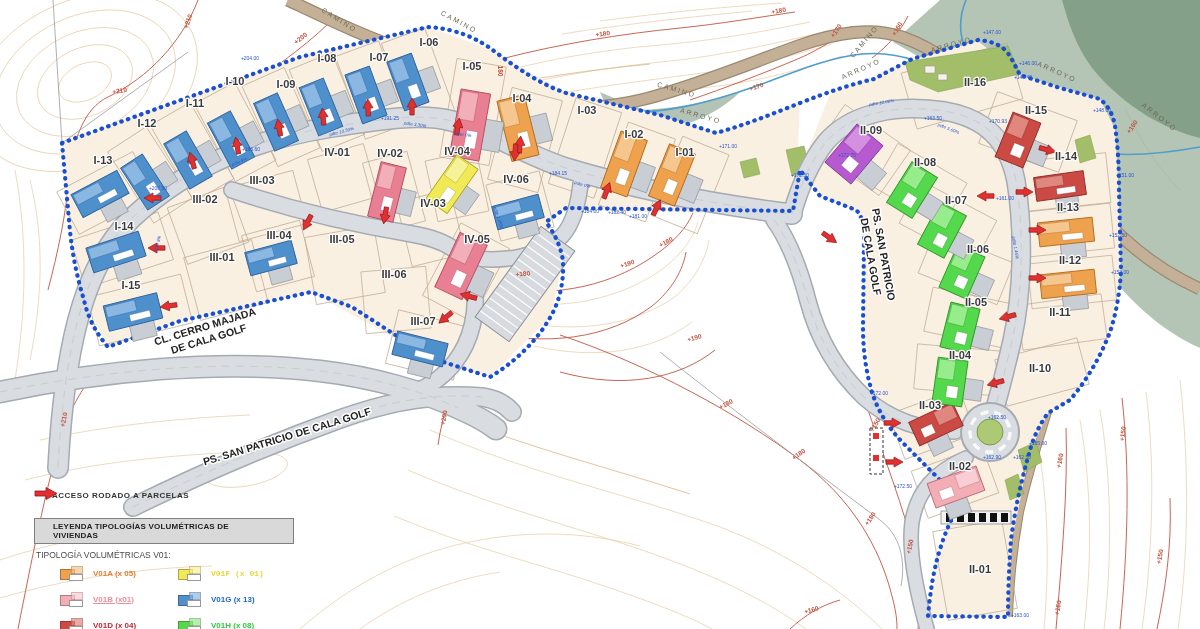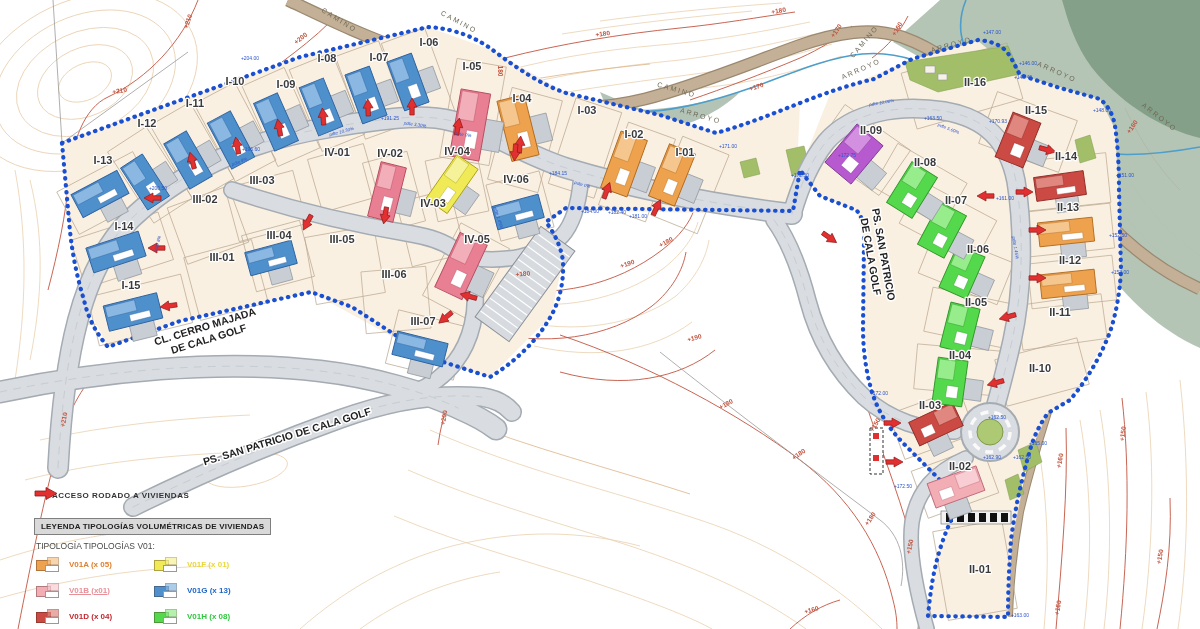--- a/index.html
+++ b/index.html
@@ -11,24 +11,24 @@
   .contour-label{font:bold 6.5px "Liberation Sans",sans-serif;fill:#C2543F;text-anchor:middle;}
   .elev-label{font:5px "Liberation Sans",sans-serif;fill:#2B55CC;text-anchor:middle;}
   .grade-label{font:italic 4.5px "Liberation Sans",sans-serif;fill:#2B55CC;text-anchor:middle;}
   .way-label{font:7px "Liberation Sans",sans-serif;fill:#6E6A58;letter-spacing:2px;text-anchor:middle;}
   .street-label{font:bold 10.5px "Liberation Sans",sans-serif;fill:#1F1F1F;text-anchor:middle;
     paint-order:stroke;stroke:#FFFFFF;stroke-width:3px;stroke-linejoin:round;}
   .legend{position:absolute;left:34px;top:487px;width:260px;z-index:5;}
   .acceso-row{display:flex;align-items:center;gap:9px;margin-left:18px;height:16px;}
   .acceso-text{font:bold 8px "Liberation Sans",sans-serif;color:#333;letter-spacing:.5px;}
   .legend-title{display:inline-block;background:#D9D9D9;border:1px solid #7F7F7F;
-    font:bold 8px "Liberation Sans",sans-serif;color:#222;padding:3px 6px;margin-top:15px;letter-spacing:.2px;}
+    font:bold 8px "Liberation Sans",sans-serif;color:#222;padding:3px 18px;margin-top:15px;letter-spacing:.2px;}
   .legend-sub{font:8.5px "Liberation Sans",sans-serif;color:#4A4A4A;margin:6px 0 5px 2px;}
   .legend-grid{display:grid;grid-template-columns:118px 118px;row-gap:10px;margin-left:2px;}
-  .legend-item{display:flex;align-items:center;gap:7px;height:16px;}
+  .legend-item{display:flex;align-items:center;gap:7px;height:16px;margin-left:24px;}
   .legend-icon{position:relative;width:26px;height:15px;flex:none;}
   .legend-icon span{position:absolute;box-sizing:border-box;}
   .legend-icon .b1{left:0;top:3px;width:15px;height:11px;border:1px solid rgba(60,30,20,.35);}
   .legend-icon .b2{left:11px;top:0;width:12px;height:8px;opacity:.7;border:1px solid rgba(60,30,20,.3);}
   .legend-icon .b3{left:9px;top:8px;width:14px;height:7px;background:#fff;border:1px solid #999;}
   .legend-label{font:bold 8px "Liberation Sans",sans-serif;white-space:nowrap;}
 </style>
 </head>
 <body>
 
@@ -625,40 +625,40 @@
         <text x="477" y="243" class="plot-label">IV-05</text>
         <text x="516" y="183" class="plot-label">IV-06</text>
       </g>
 </svg>
 
 <div class="legend">
   <div class="acceso-row">
     <svg width="24" height="13" viewBox="0 0 24 13">
       <path d="M1,4 L12,4 L12,0.5 L23,6.5 L12,12.5 L12,9 L1,9 Z" fill="#E23030" stroke="#8F1A1A" stroke-width="0.8"></path>
     </svg>
-    <span class="acceso-text">ACCESO RODADO A VIVIENDAS</span>
+    <span class="acceso-text">ACCESO RODADO A PARCELAS</span>
   </div>
   <div class="legend-title">LEYENDA TIPOLOGÍAS VOLUMÉTRICAS DE VIVIENDAS</div>
-  <div class="legend-sub">TIPOLOGÍA TIPOLOGÍAS V01:</div>
+  <div class="legend-sub">TIPOLOGÍA VOLUMÉTRICAS V01:</div>
   <div class="legend-grid">
         <div class="legend-item">
           <span class="legend-icon">
             <span class="b1" style="background: rgb(239, 162, 77);"></span>
             <span class="b2" style="background: rgb(245, 198, 142);"></span>
             <span class="b3"></span>
           </span>
           <span class="legend-label" style="color: rgb(224, 128, 48);">V01A (x 05)</span>
         </div>
         <div class="legend-item">
           <span class="legend-icon">
             <span class="b1" style="background: rgb(239, 234, 85);"></span>
             <span class="b2" style="background: rgb(246, 242, 154);"></span>
             <span class="b3"></span>
           </span>
-          <span class="legend-label" style="color: rgb(232, 216, 56);">V01F (x 01)</span>
+          <span class="legend-label" style="color: rgb(232, 216, 56); font-family: Liberation Mono, monospace;">V01F (x 01)</span>
         </div>
         <div class="legend-item">
           <span class="legend-icon">
             <span class="b1" style="background: rgb(242, 173, 181);"></span>
             <span class="b2" style="background: rgb(248, 205, 211);"></span>
             <span class="b3"></span>
           </span>
           <span class="legend-label" style="color: rgb(232, 144, 152); text-decoration: underline;">V01B (x01)</span>
         </div>
         <div class="legend-item">

